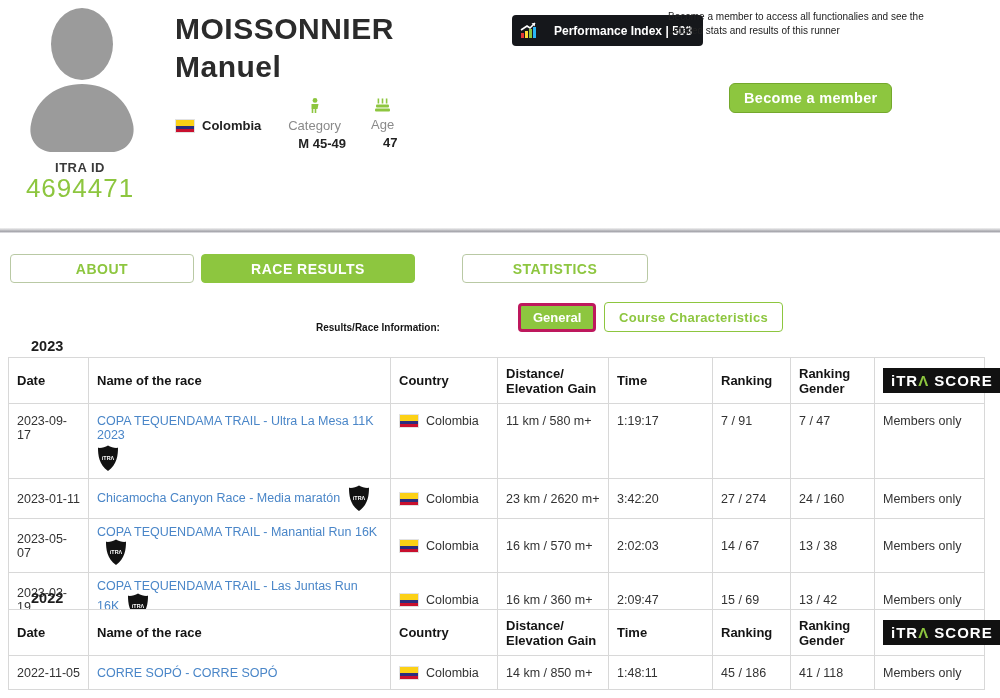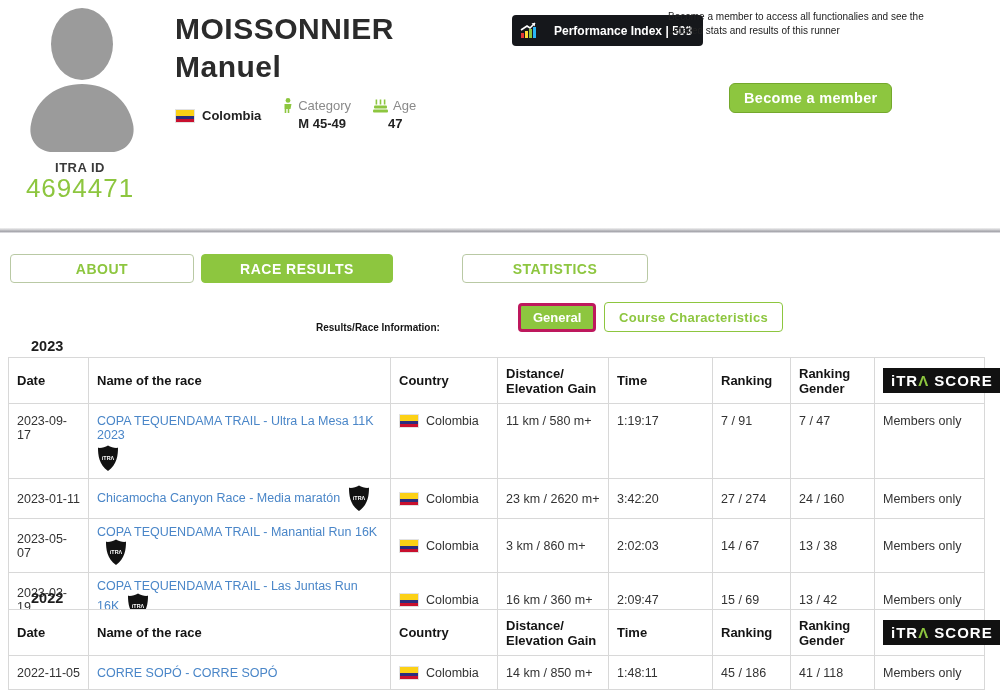--- a/index.html
+++ b/index.html
@@ -15,21 +15,21 @@
   .itra-id-label { left:0px; top:160px; width:160px; text-align:center;
     font-size:13px; font-weight:bold; color:#3a3a3a; letter-spacing:0.5px; }
   .itra-id-value { left:0px; top:173px; width:160px; text-align:center;
     font-size:26px; color:#8DC63F; letter-spacing:1px; }
   .runner-name { left:175px; top:10px; font-size:30px; font-weight:bold;
     color:#2b2b2b; line-height:38px; letter-spacing:0.5px; }
   .meta { left:175px; top:98px; display:flex; gap:22px; }
   .meta-country { display:flex; align-items:center; gap:7px; font-size:13px;
     font-weight:bold; color:#222; padding-top:2px; }
   .meta-item .m-top { display:flex; align-items:center; gap:5px;
-    font-size:13px; color:#8a8a8a; }
+    font-size:13px; color:#8a8a8a;flex-direction:column; }
   .meta-item .m-val { font-size:13px; font-weight:bold; color:#222;
     margin-left:15px; margin-top:3px; }
   .flag { display:inline-block; width:20px; height:14px;
     border:1px solid #e2e2e2; line-height:0; flex:none; }
   .flag i { display:block; width:100%; }
   .flag .fy { height:50%; background:#FCD116; }
   .flag .fb { height:25%; background:#2b2d7e; }
   .flag .fr { height:25%; background:#c8102e; }
 
   .perf-badge { left:512px; top:15px; height:31px; background:#15171b;
@@ -45,21 +45,21 @@
   .divider { left:0; top:228px; width:1000px; height:5px;
     background:linear-gradient(to bottom,#f2f2f2 0%,#c4c4c8 45%,#9e9ea4 65%,#ececef 100%); }
 
   
   .tab { height:29px; border-radius:4px; font-size:14px; font-weight:bold;
     letter-spacing:0.5px; display:flex; align-items:center; justify-content:center;
     cursor:pointer; font-family:"Liberation Sans", sans-serif;
     background:#fff; border:1px solid #b9c9a4; color:#8DC63F; }
   .tab.active { background:#8DC63F; border-color:#8DC63F; color:#fff; }
   .tab-about { left:10px; top:254px; width:184px; }
-  .tab-results { left:201px; top:254px; width:192px; }
+  .tab-results { left:201px; top:254px; width:214px; }
   .tab-stats { left:462px; top:254px; width:186px; }
 
   
   .filter-label { left:316px; top:322px; font-size:10px; font-weight:bold; color:#151515; }
   .btn-general { left:518px; top:303px; height:29px; background:#8DC63F;
     border:3px solid #be185d; border-radius:4px; color:#fff; font-weight:bold;
     font-size:13px; padding:0 12px; cursor:pointer;
     font-family:"Liberation Sans", sans-serif; }
   .btn-course { left:604px; top:302px; height:30px; background:#fff;
     border:1px solid #8DC63F; border-radius:4px; color:#8DC63F; font-weight:bold;
@@ -264,21 +264,21 @@
       <td>
         <span class="country-cell">
               <span class="flag">
                 <i class="fy"></i>
                 <i class="fb"></i>
                 <i class="fr"></i>
               </span>
               <span>Colombia</span>
             </span>
       </td>
-      <td>3 km / 860 m+</td>
+      <td>16 km / 570 m+</td>
       <td>2:02:03</td>
       <td>14 / 67</td>
       <td>13 / 38</td>
       <td>Members only</td>
     </tr>
 
     <tr class="row-std">
       <td>2023-03-19</td>
       <td>
         <a class="race-link">COPA TEQUENDAMA TRAIL - Las Juntas Run 16K</a><svg class="itra-shield inline-badge" width="22" height="27" viewBox="0 0 22 27">

